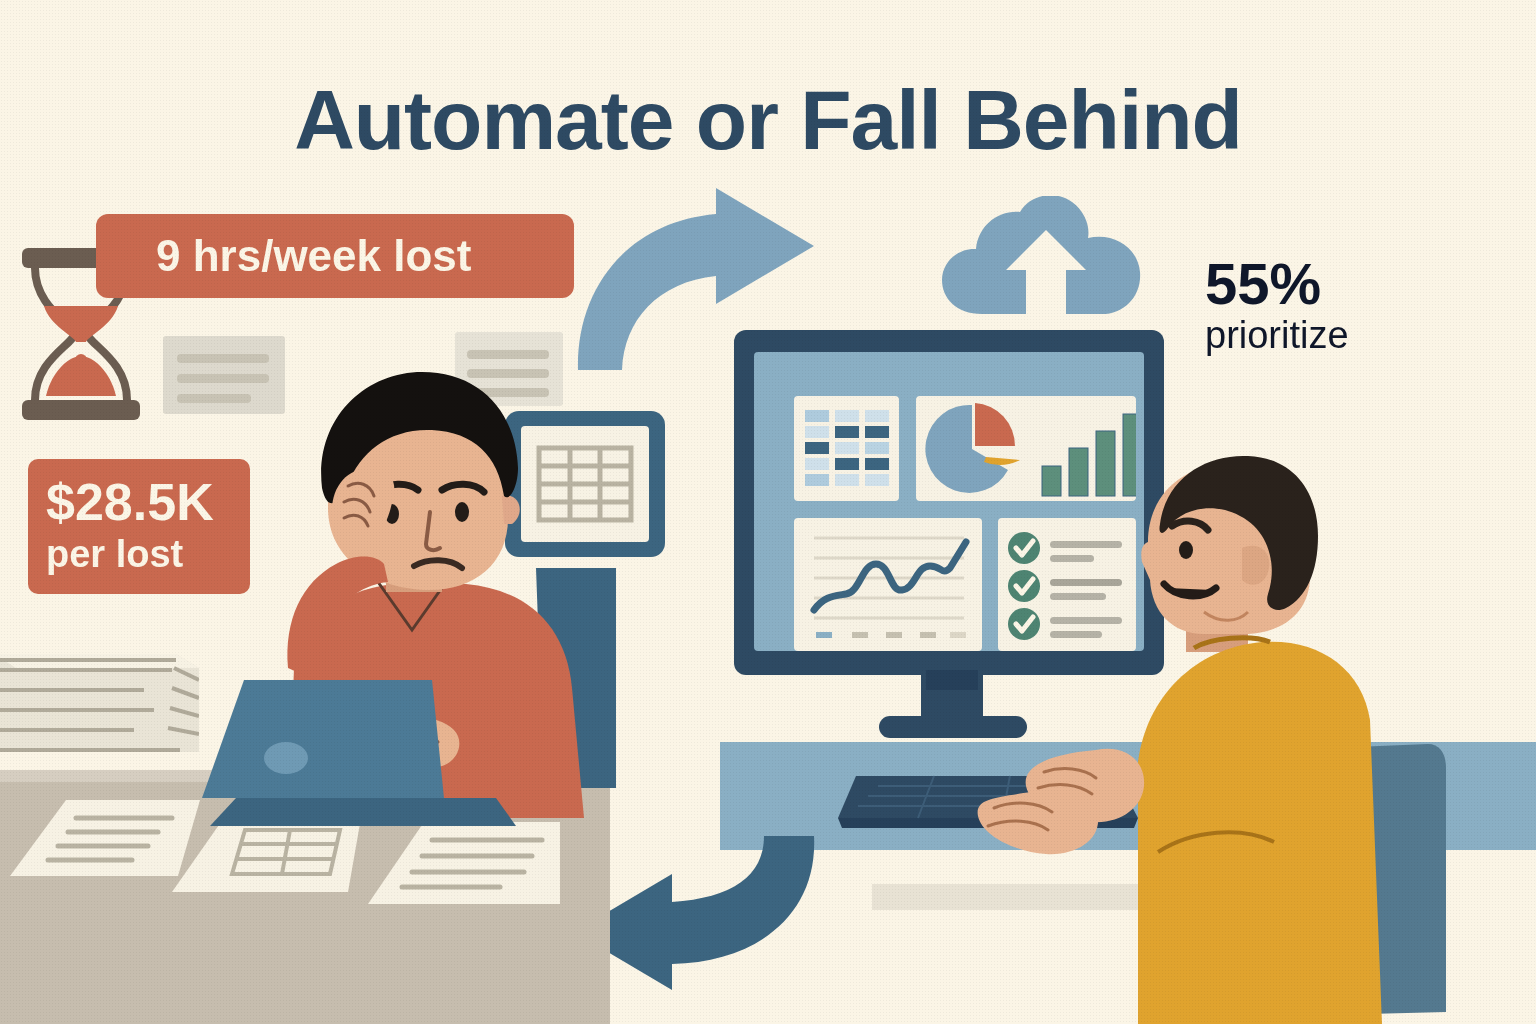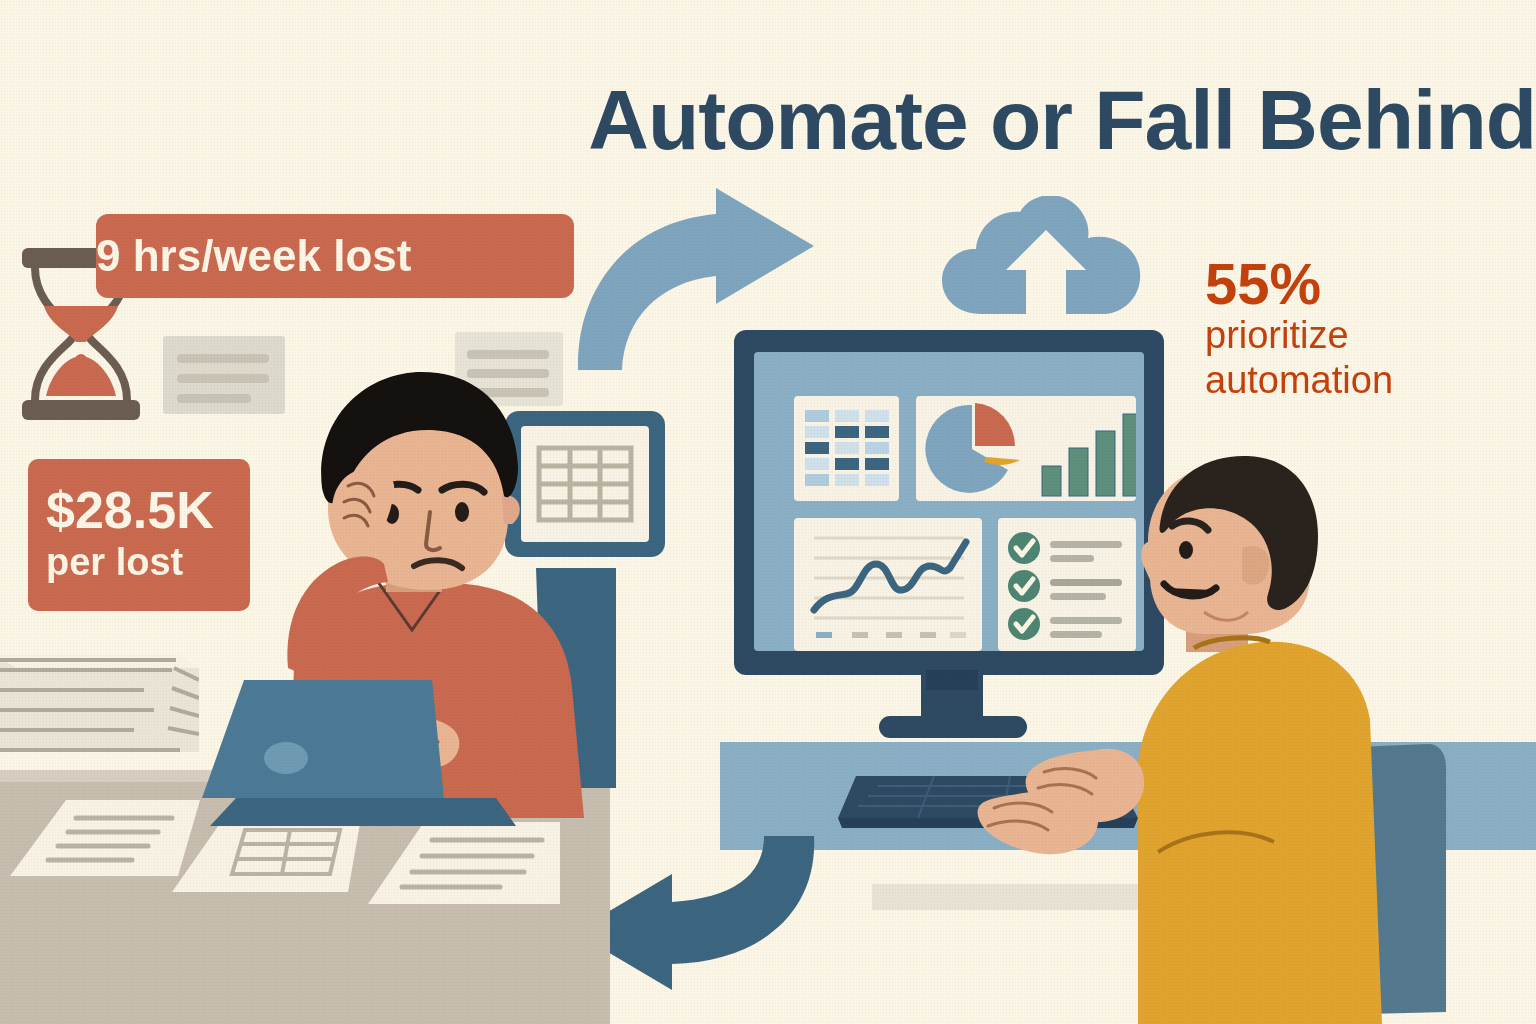--- a/index.html
+++ b/index.html
@@ -5,46 +5,46 @@
   html,body{margin:0;padding:0;}
   body{
     width:1536px;height:1024px;overflow:hidden;
     background:#fbf5e6;
     font-family:"Liberation Sans", sans-serif;
   }
   #stage{position:relative;width:1536px;height:1024px;background:#fbf5e6;}
 
   
   #title{
-    position:absolute;left:0;top:72px;width:1536px;text-align:right;
+    position:absolute;left:0;top:72px;width:1536px;text-align:center;
     font-family:"Liberation Sans", sans-serif;
     font-size:84px;font-weight:bold;letter-spacing:-1px;
     color:#2e4a63;white-space:nowrap;
   }
 
   
   .badge{
     position:absolute;background:#c9694f;border-radius:10px;
     color:#fbf5e6;font-weight:bold;display:flex;flex-direction:column;
     justify-content:center;box-sizing:border-box;
   }
   #badge-hours{
     left:96px;top:214px;width:478px;height:84px;
-    border-radius:12px;
+    border-radius:12px;padding-left:60px;
     font-size:44px;line-height:84px;
   }
   #badge-cost{
-    left:28px;top:459px;width:222px;height:152px;
+    left:28px;top:459px;width:222px;height:135px;
     padding:10px 0 12px 18px;
   }
   #badge-cost .big{font-size:52px;line-height:56px;}
   #badge-cost .small{font-size:38px;line-height:48px;font-weight:bold;}
 
   
-  #stat-right{position:absolute;left:1205px;top:255px;width:320px;color:#c2410c;}
+  #stat-right{position:absolute;left:1205px;top:255px;width:320px;color:#0f172a;}
   #stat-right .pct{font-size:58px;font-weight:bold;line-height:58px;}
   #stat-right .lab{font-size:38px;line-height:45px;}
 
   
   #hourglass{position:absolute;left:8px;top:246px;width:146px;height:176px;}
 
   
   #desk-left{
     position:absolute;left:0;top:770px;width:610px;height:254px;
     background:#c6bdae;
@@ -170,21 +170,20 @@
   </div>
 
   <div class="badge" id="badge-cost">
     <span class="big">$28.5K</span>
     <span class="small">per lost</span>
   </div>
 
   <div id="stat-right">
     <div class="pct">55%</div>
     <div class="lab">prioritize</div>
-    <div class="lab" style="margin-top:0">automation</div>
   </div>
 
   <div class="note" id="note1">
     <div class="ln" style="left:14px;top:18px;width:92px;"></div>
     <div class="ln" style="left:14px;top:38px;width:92px;"></div>
     <div class="ln" style="left:14px;top:58px;width:74px;"></div>
   </div>
   <div class="note" id="note2">
     <div class="ln" style="left:12px;top:18px;width:82px;"></div>
     <div class="ln" style="left:12px;top:37px;width:82px;"></div>

